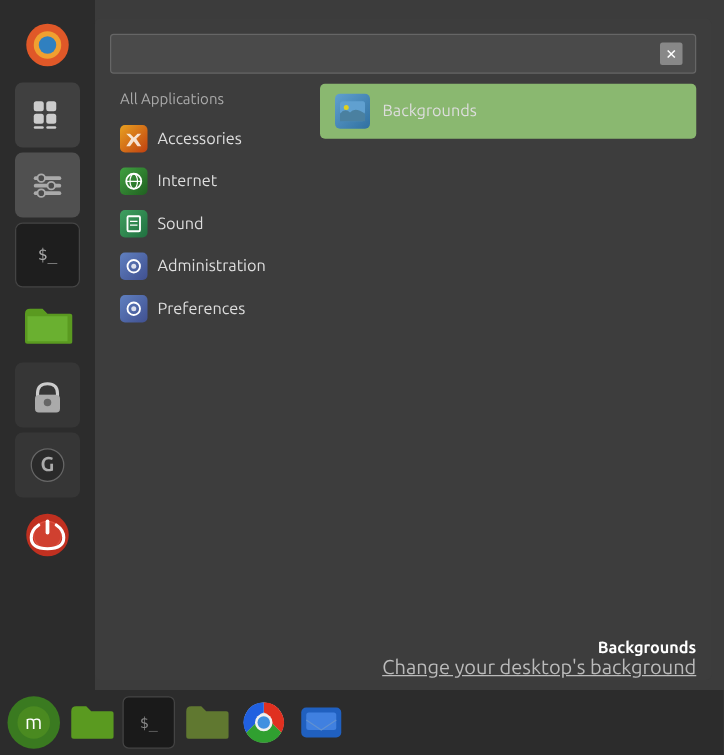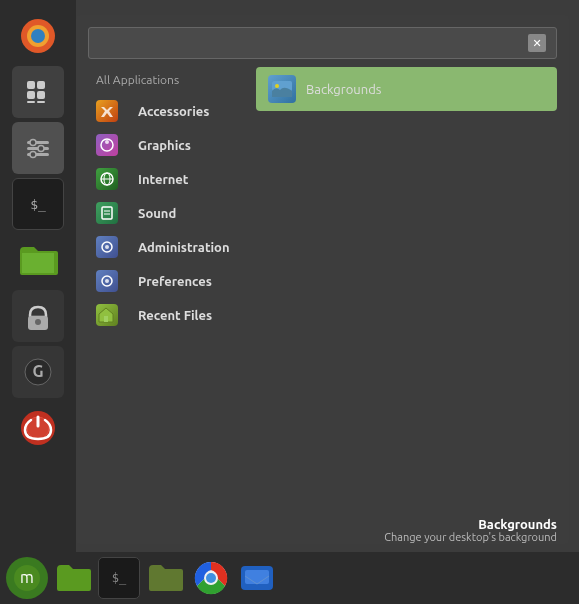--- a/index.html
+++ b/index.html
@@ -102,27 +102,26 @@
     .all-apps-label {
       color: #aaa;
       font-size: 12px;
       padding: 6px 8px;
       margin-bottom: 2px;
     }
 
     .category-item {
       display: flex;
       align-items: center;
-      gap: 20px;
+      gap: 8px;
       padding: 6px 8px;
       border-radius: 3px;
       cursor: pointer;
       color: #ddd;
       font-size: 13px;
-      font-weight: bold;
     }
 
     .cat-icon {
       width: 22px;
       height: 22px;
       border-radius: 4px;
       display: flex;
       align-items: center;
       justify-content: center;
       font-size: 14px;
@@ -173,22 +172,23 @@
       color: #ccc;
     }
 
     .info-bar .app-name {
       font-size: 13px;
       font-weight: bold;
       color: #fff;
     }
 
     .info-bar .app-desc {
-      font-size: 11px;
+      font-size: 16px;
       color: #bbb;
+      text-decoration: underline;
     }
 
     
     .taskbar {
       position: absolute;
       bottom: 0;
       left: 0;
       right: 0;
       height: 52px;
       background: #2c2c2c;
@@ -310,29 +310,20 @@
 
       <div class="category-item">
         <div class="cat-icon icon-accessories">
           <svg width="16" height="16" viewBox="0 0 16 16">
               <path d="M2 14 L6 8 L2 4 L5 4 L8 7 L11 4 L14 4 L10 8 L14 14 L11 14 L8 10 L5 14Z" fill="white" opacity="0.8"></path>
             </svg>
         </div>
         <span>Accessories</span>
       </div>
 
-      <div class="category-item">
-        <div class="cat-icon icon-graphics">
-          <svg width="16" height="16" viewBox="0 0 16 16">
-              <circle cx="8" cy="8" r="6" fill="none" stroke="white" stroke-width="1.5"></circle>
-              <circle cx="8" cy="5" r="2" fill="white" opacity="0.8"></circle>
-            </svg>
-        </div>
-        <span>Graphics</span>
-      </div>
 
       <div class="category-item">
         <div class="cat-icon icon-internet">
           <svg width="16" height="16" viewBox="0 0 16 16">
               <circle cx="8" cy="8" r="6" fill="none" stroke="white" stroke-width="1.5"></circle>
               <ellipse cx="8" cy="8" rx="3" ry="6" fill="none" stroke="white" stroke-width="1"></ellipse>
               <line x1="2" y1="8" x2="14" y2="8" stroke="white" stroke-width="1"></line>
             </svg>
         </div>
         <span>Internet</span>
@@ -365,29 +356,20 @@
         <div class="cat-icon icon-prefs">
           <svg width="16" height="16" viewBox="0 0 16 16">
               <circle cx="8" cy="8" r="5" fill="none" stroke="white" stroke-width="1.5"></circle>
               <circle cx="8" cy="8" r="2" fill="white" opacity="0.8"></circle>
             </svg>
         </div>
         <span>Preferences</span>
       </div>
 
 
-      <div class="category-item">
-        <div class="cat-icon icon-recent">
-          <svg width="18" height="16" viewBox="0 0 18 16">
-            <path d="M1 7 L8 1 L15 7 L15 15 L1 15 Z" fill="#90c040" stroke="#608020" stroke-width="1"></path>
-            <rect x="6" y="9" width="4" height="6" fill="#a0d060"></rect>
-          </svg>
-        </div>
-        <span>Recent Files</span>
-      </div>
     </div>
 
     <div class="results">
       <div class="result-item selected">
         <div class="result-icon icon-bg">
           <svg width="22" height="22" viewBox="0 0 22 22">
             <rect x="1" y="3" width="20" height="16" rx="2" fill="#5090c0"></rect>
             <rect x="1" y="3" width="20" height="10" rx="2" fill="#60a0d0"></rect>
             <path d="M1 13 Q5 8 9 12 Q13 7 21 13 L21 19 Q21 19 21 19 L1 19 Z" fill="#4a80a0"></path>
             <circle cx="6" cy="8" r="2" fill="#e0d020"></circle>

